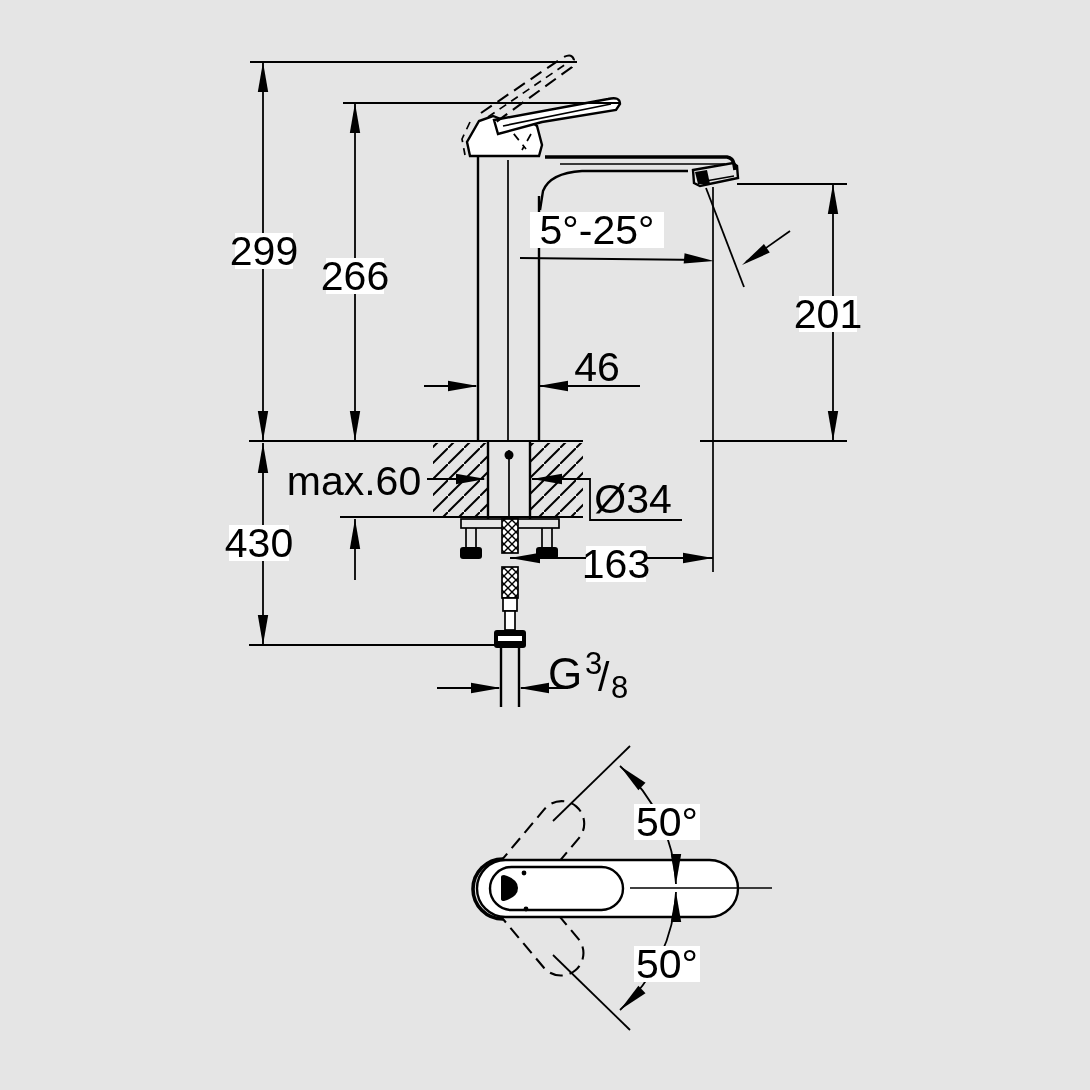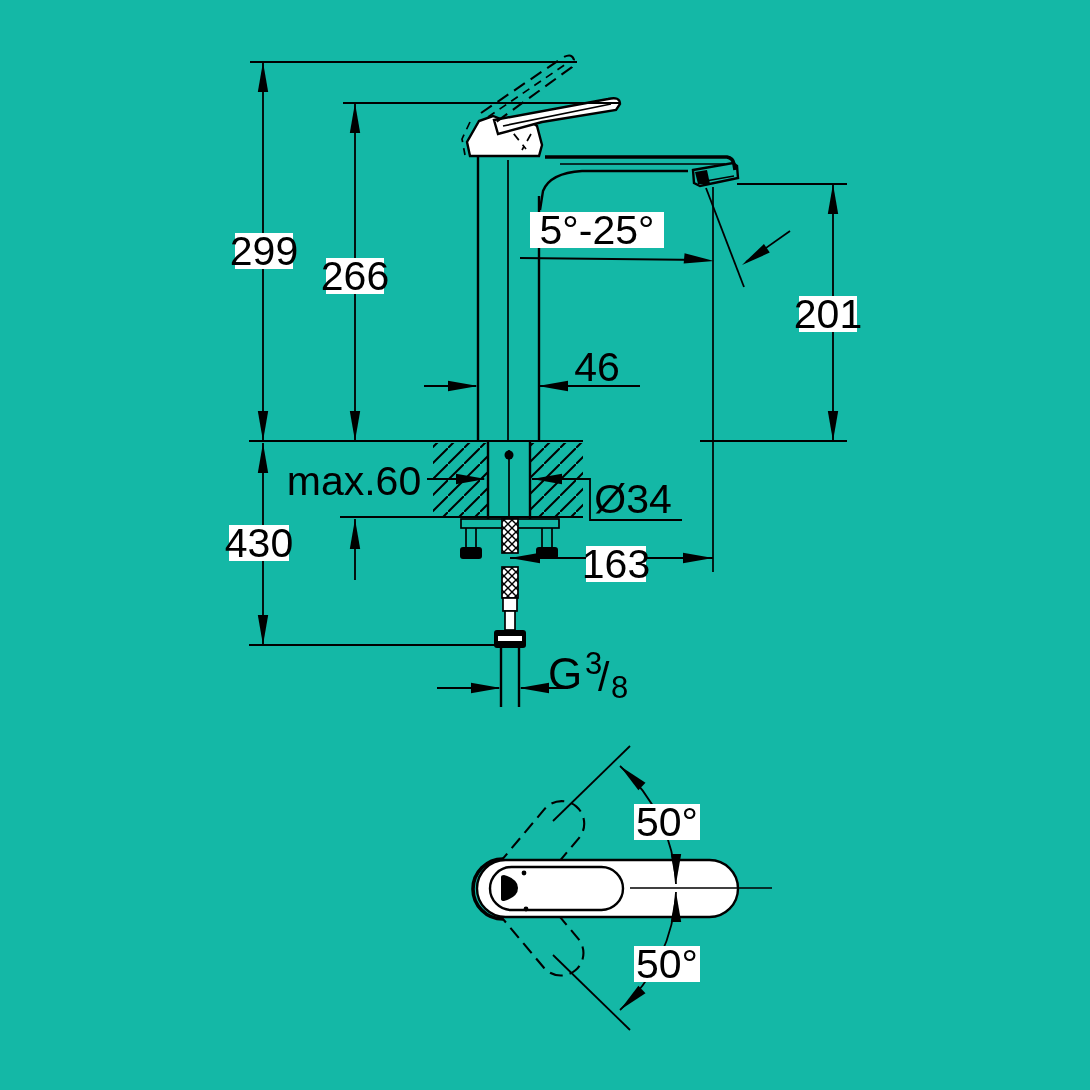--- a/index.html
+++ b/index.html
@@ -1,16 +1,16 @@
 <!DOCTYPE html>
 <html><head>
 <meta charset="utf-8">
 <style>
   html,body{margin:0;padding:0;background:#ffffff;}
-  #stage{position:relative;width:1090px;height:1090px;background:#14b8a6;overflow:hidden;}
+  #stage{position:relative;width:1090px;height:1090px;background:#e5e5e5;overflow:hidden;}
   svg{position:absolute;left:0;top:0;}
   text{font-family:"Liberation Sans","DejaVu Sans",sans-serif;fill:#000;}
   .dim{font-size:41px;}
   .dim-sm{font-size:31px;}
   .dim-g{font-size:44px;}
   .ol{stroke:#000;stroke-width:2.4;fill:none;}
   .ol-thick{stroke:#000;stroke-width:3.6;fill:none;}
   .thin{stroke:#000;stroke-width:1.7;fill:none;}
   .ext{stroke:#000;stroke-width:1.8;fill:none;}
   .dash{stroke:#000;stroke-width:2.1;fill:none;stroke-dasharray:13 7;}

